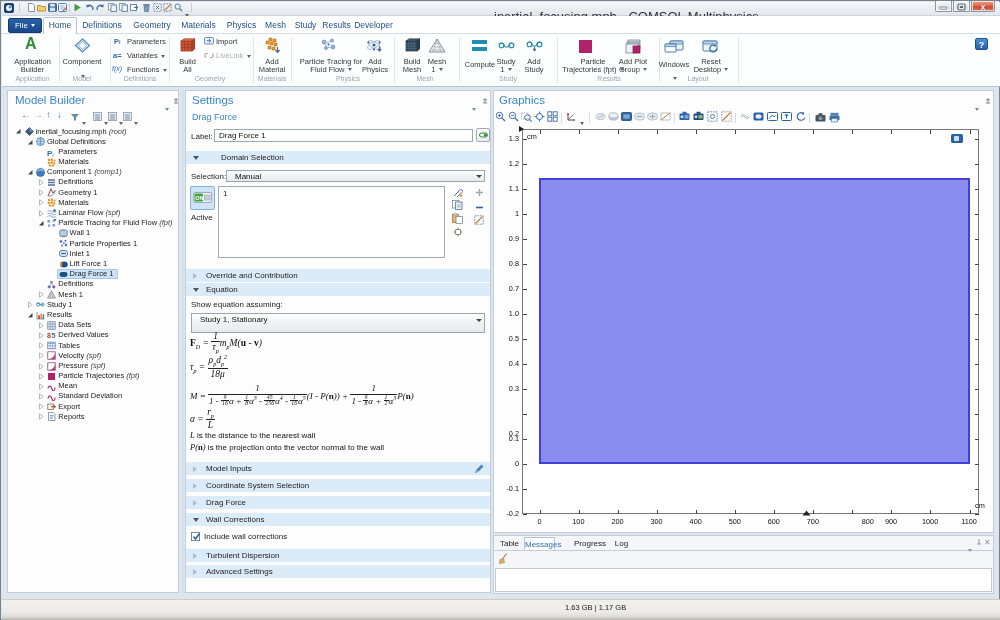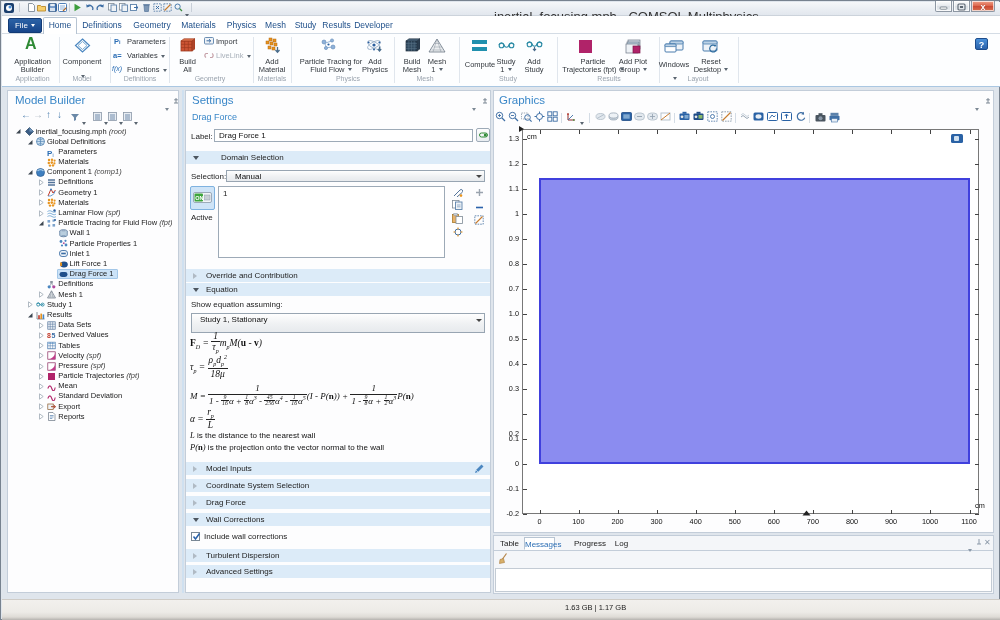--- a/index.html
+++ b/index.html
@@ -843,21 +843,21 @@
 <div class="tick" style="left:734.0px;top:129px;width:1px;height:4px"></div>
 <div class="tlab" style="left:727.7px;top:516px;width:12px;text-align:center">500</div>
 <div class="tick" style="left:773.0px;top:509px;width:1px;height:4px"></div>
 <div class="tick" style="left:773.0px;top:129px;width:1px;height:4px"></div>
 <div class="tlab" style="left:766.7px;top:516px;width:12px;text-align:center">600</div>
 <div class="tick" style="left:812.1px;top:509px;width:1px;height:4px"></div>
 <div class="tick" style="left:812.1px;top:129px;width:1px;height:4px"></div>
 <div class="tlab" style="left:805.8px;top:516px;width:12px;text-align:center">700</div>
 <div class="tick" style="left:851.2px;top:509px;width:1px;height:4px"></div>
 <div class="tick" style="left:851.2px;top:129px;width:1px;height:4px"></div>
-<div class="tlab" style="left:844.9px;top:516px;width:28px;text-align:left">800</div>
+<div class="tlab" style="left:844.9px;top:516px;width:28px;text-align:right">800</div>
 <div class="tick" style="left:890.3px;top:509px;width:1px;height:4px"></div>
 <div class="tick" style="left:890.3px;top:129px;width:1px;height:4px"></div>
 <div class="tlab" style="left:884.0px;top:516px;width:12px;text-align:center">900</div>
 <div class="tick" style="left:929.4px;top:509px;width:1px;height:4px"></div>
 <div class="tick" style="left:929.4px;top:129px;width:1px;height:4px"></div>
 <div class="tlab" style="left:921.0px;top:516px;width:16px;text-align:center">1000</div>
 <div class="tick" style="left:968.5px;top:509px;width:1px;height:4px"></div>
 <div class="tick" style="left:968.5px;top:129px;width:1px;height:4px"></div>
 <div class="tlab" style="left:960.1px;top:516px;width:16px;text-align:center">1100</div>
 <div class="tick" style="left:522px;top:512.5px;width:4px;height:1px"></div>

